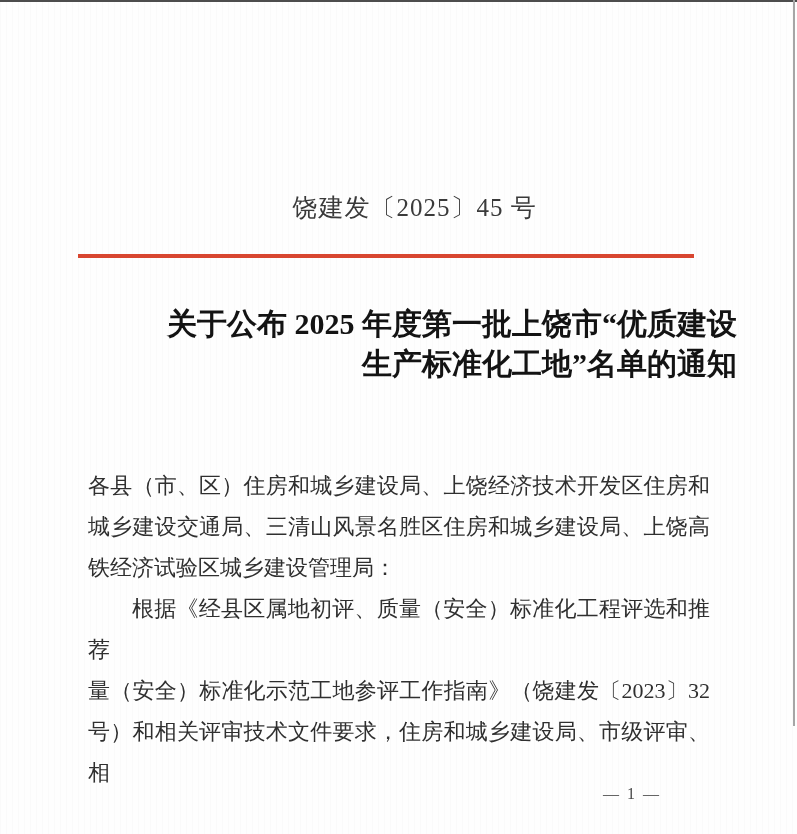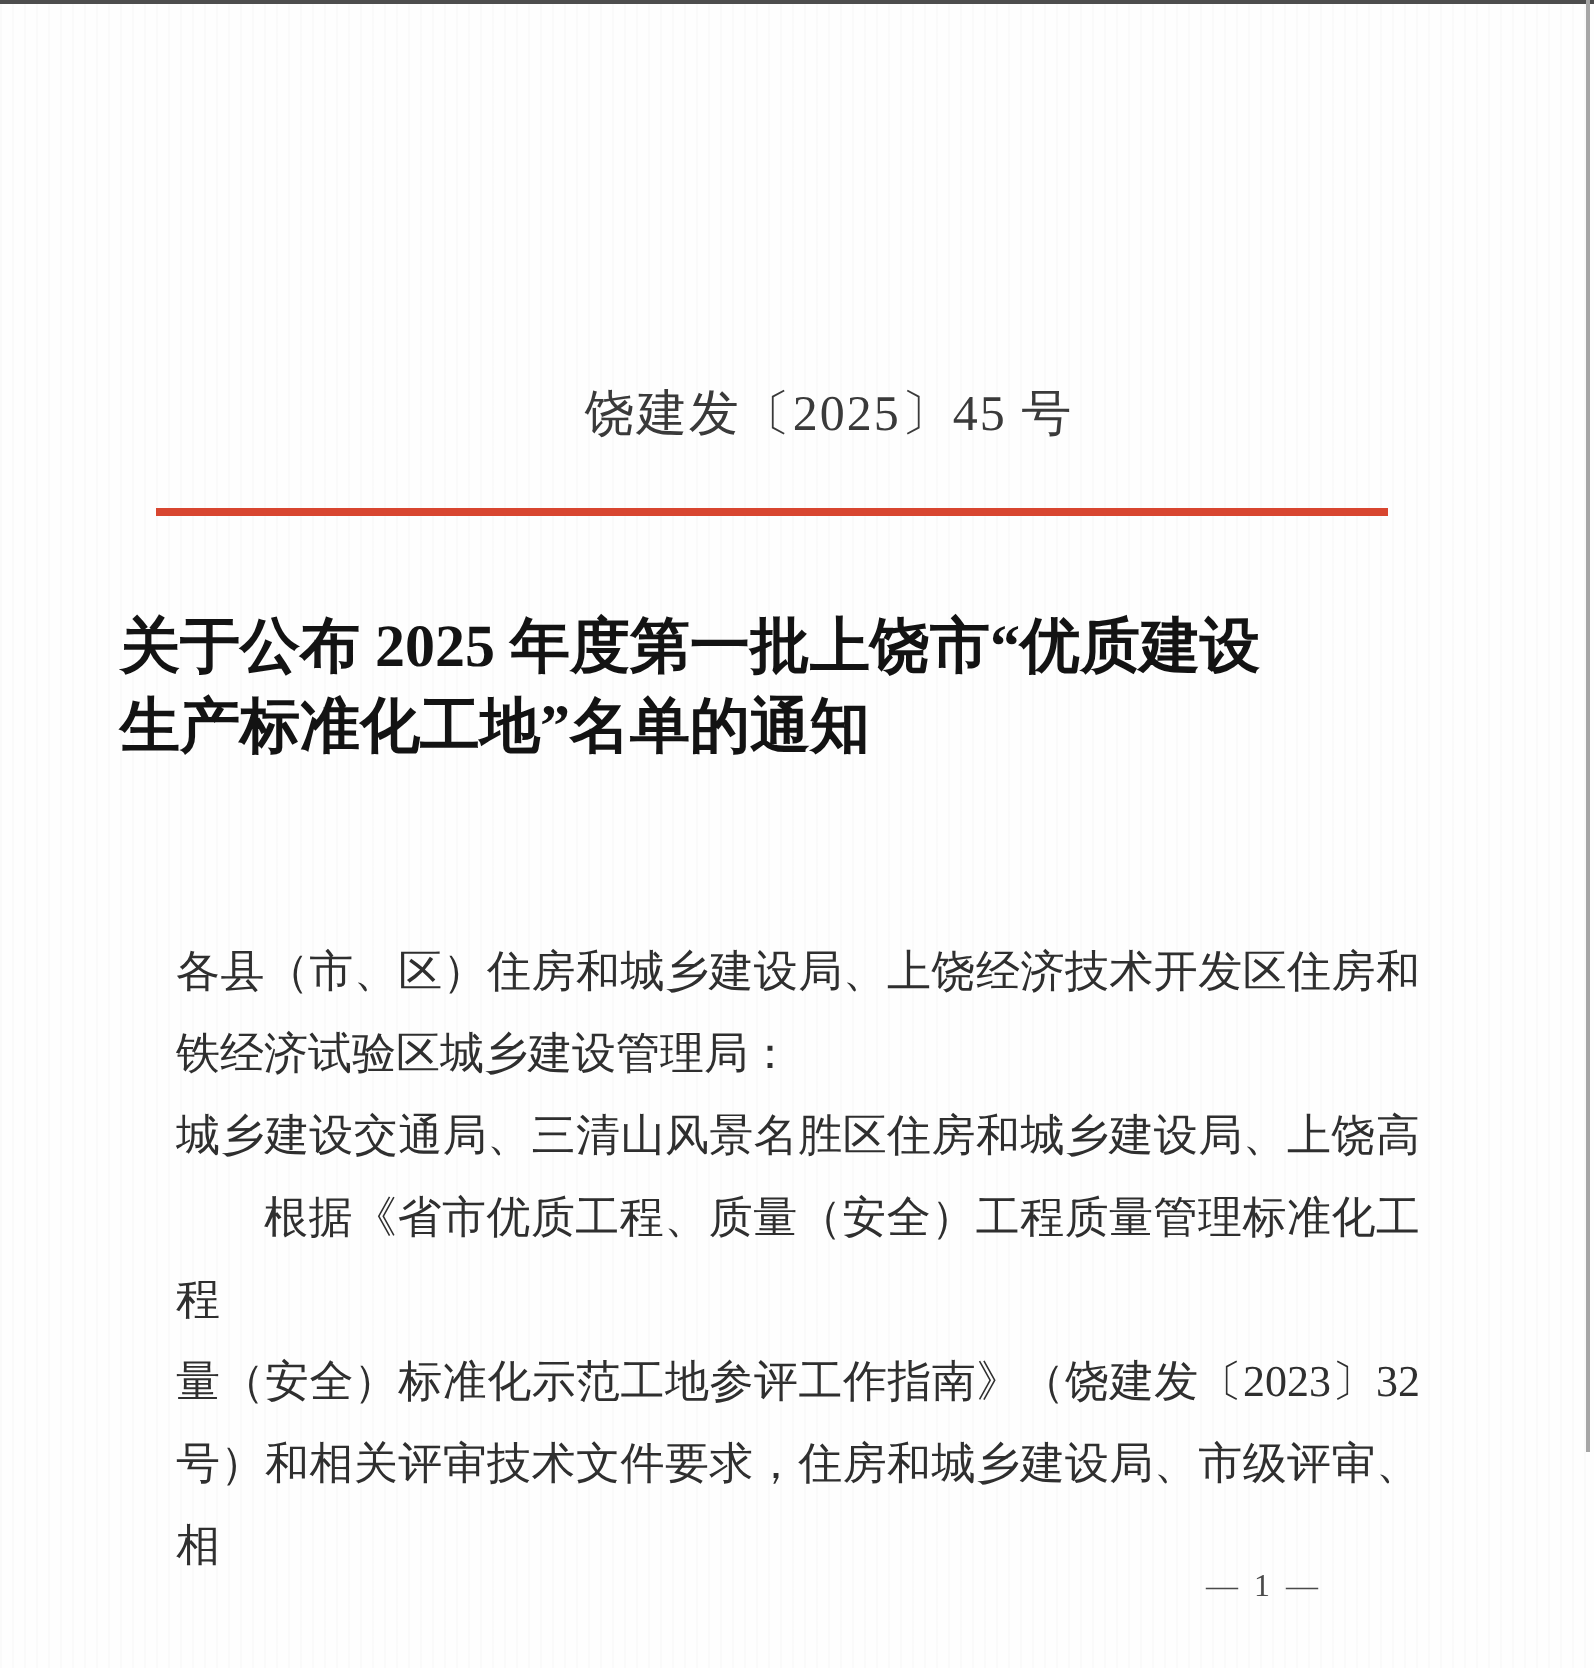--- a/index.html
+++ b/index.html
@@ -50,21 +50,21 @@
   }
   
   .red-rule {
     position: absolute; top: 254px; left: 78px;
     width: 616px; height: 4px;
     background: #d84630;
   }
   
   .doc-title {
     position: absolute; top: 304px; left: 60px; width: 677px;
-    text-align: left;
+    text-align: right;
     font-size: 30px; line-height: 39.5px;
     font-weight: bold;
     color: #131313;
   }
   
   .doc-body {
     position: absolute; top: 465px; left: 88px; width: 622px;
     font-size: 22px; line-height: 41px;
     color: #2f2f2f;
   }
@@ -96,22 +96,22 @@
 
   <div class="red-rule"></div>
 
   <div class="doc-title">
     <div class="title-line">关于公布 2025 年度第一批上饶市“优质建设</div>
     <div class="title-line">生产标准化工地”名单的通知</div>
   </div>
 
   <div class="doc-body">
     <div class="line fill">各县（市、区）住房和城乡建设局、上饶经济技术开发区住房和</div>
+    <div class="line fill">城乡建设交通局、三清山风景名胜区住房和城乡建设局、上饶高</div>
     <div class="line">铁经济试验区城乡建设管理局：</div>
-    <div class="line fill">城乡建设交通局、三清山风景名胜区住房和城乡建设局、上饶高</div>
-    <div class="line fill indent">根据《省市优质工程、质量（安全）工程质量管理标准化工程</div>
+    <div class="line fill indent">根据《经县区属地初评、质量（安全）标准化工程评选和推荐</div>
     <div class="line fill">量（安全）标准化示范工地参评工作指南》（饶建发〔2023〕32</div>
     <div class="line fill">号）和相关评审技术文件要求，住房和城乡建设局、市级评审、相</div>
   </div>
 
   <div class="page-number">— 1 —</div>
 
 </div>
 
 </body></html>

